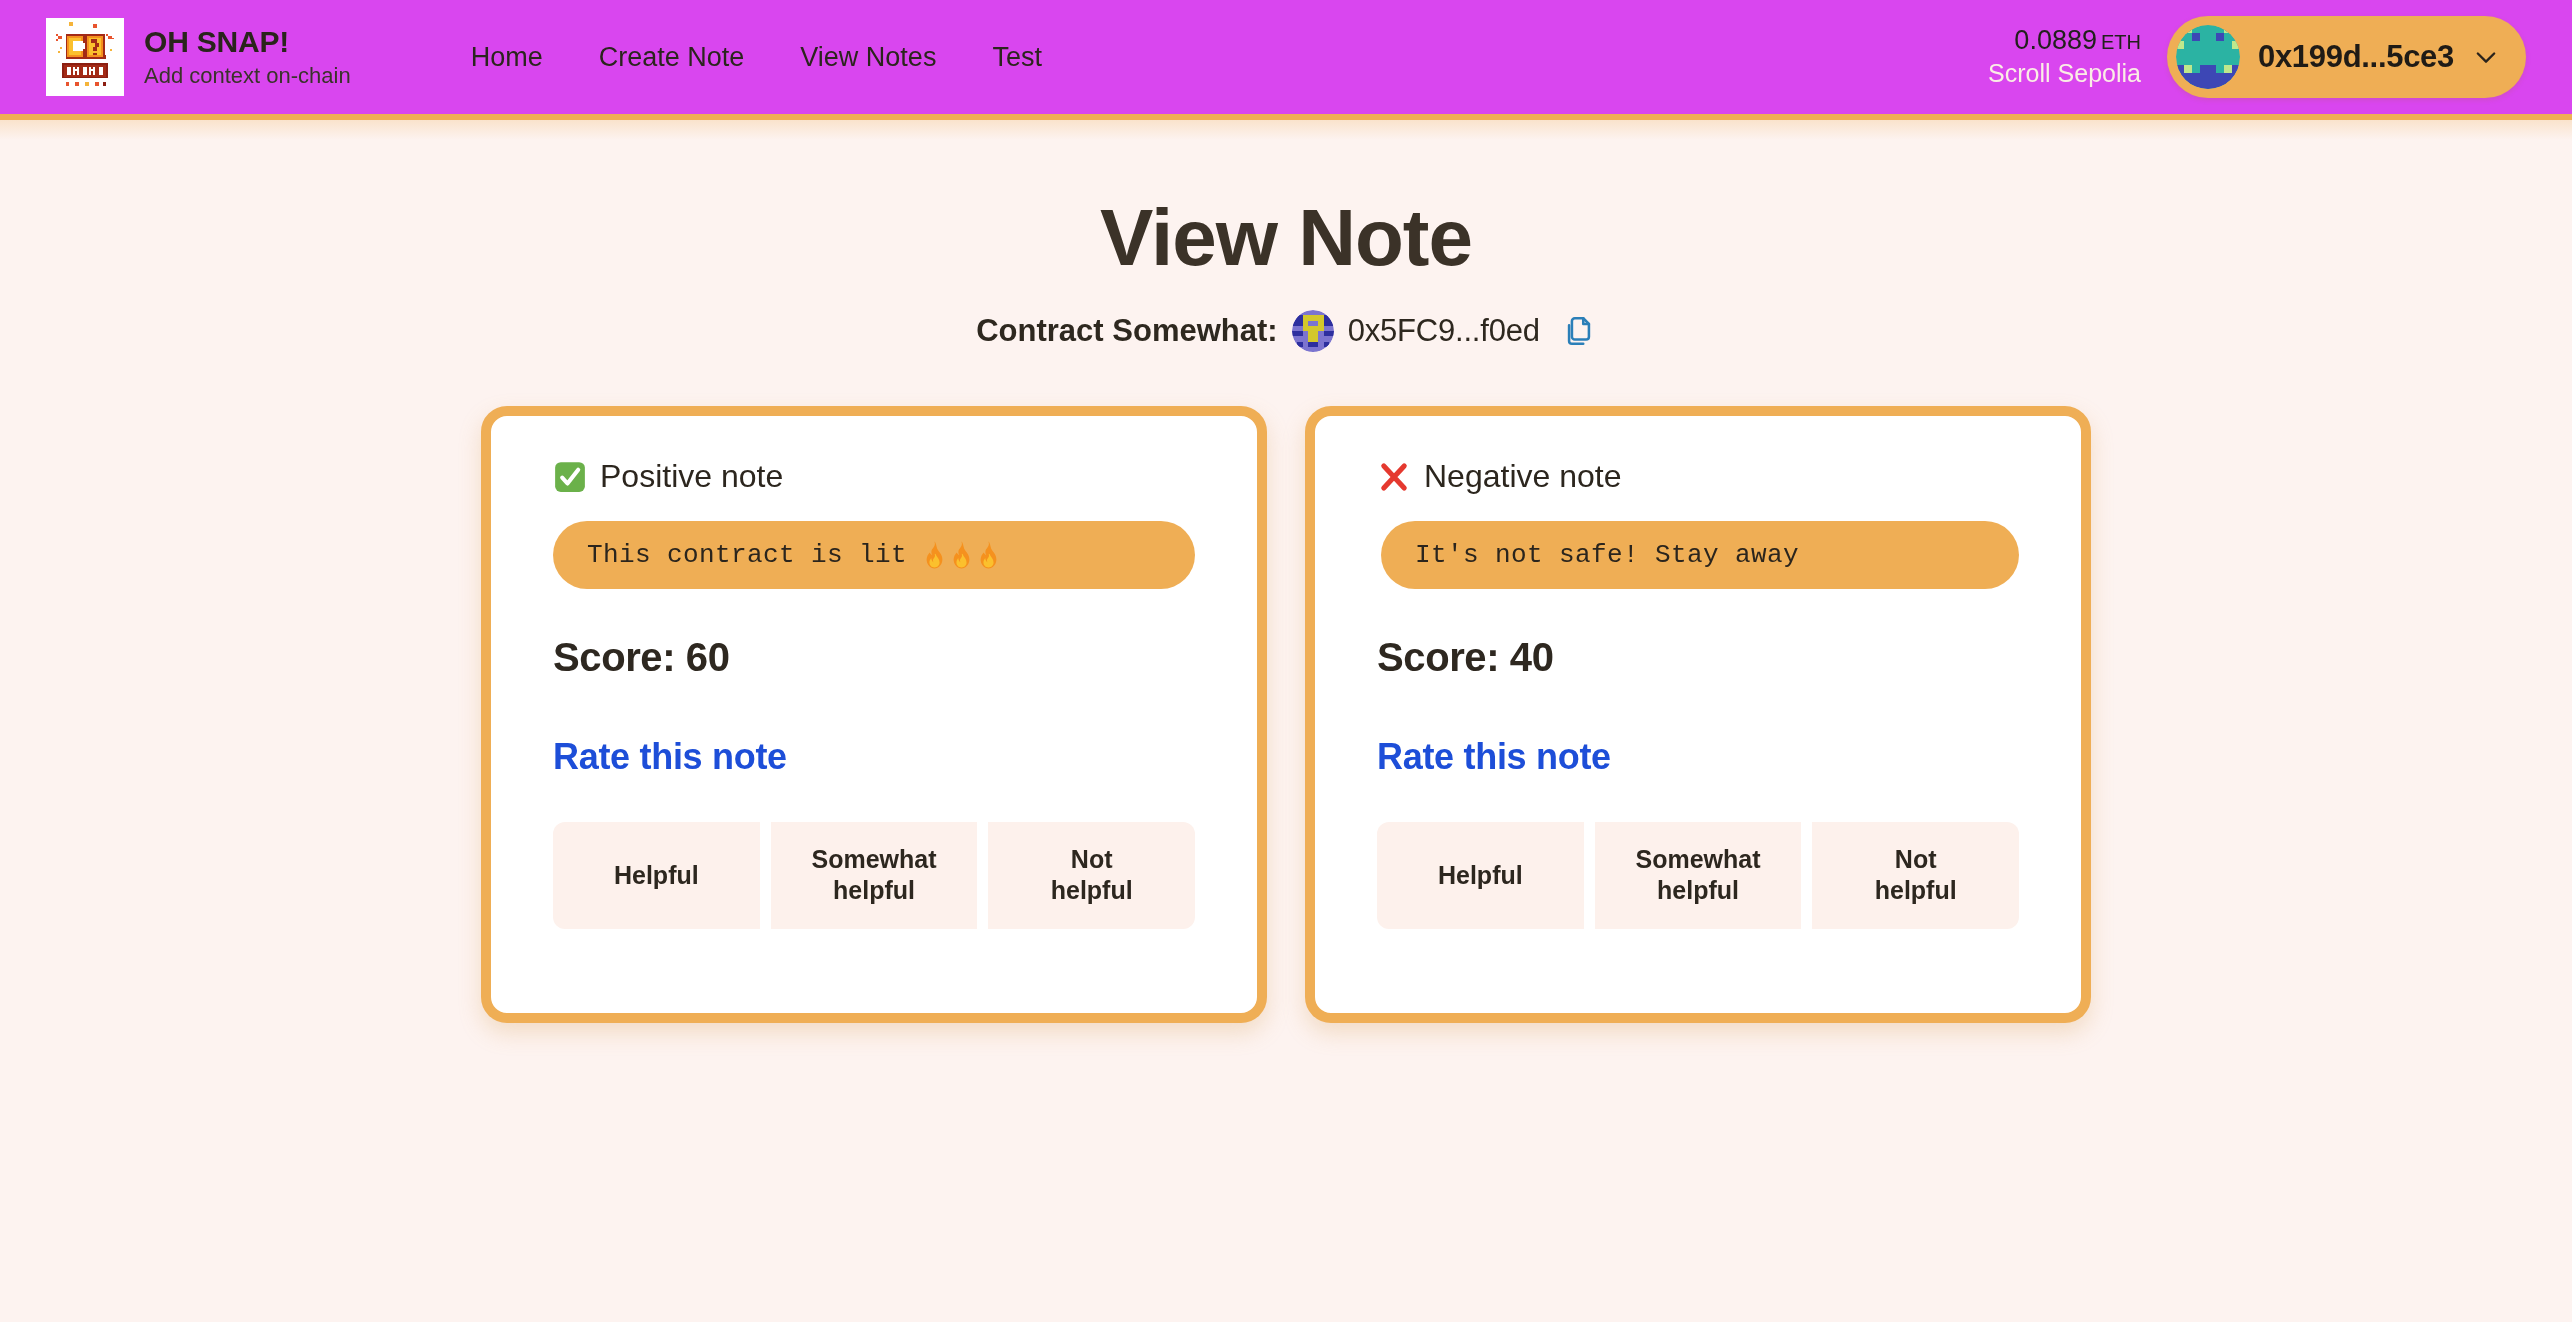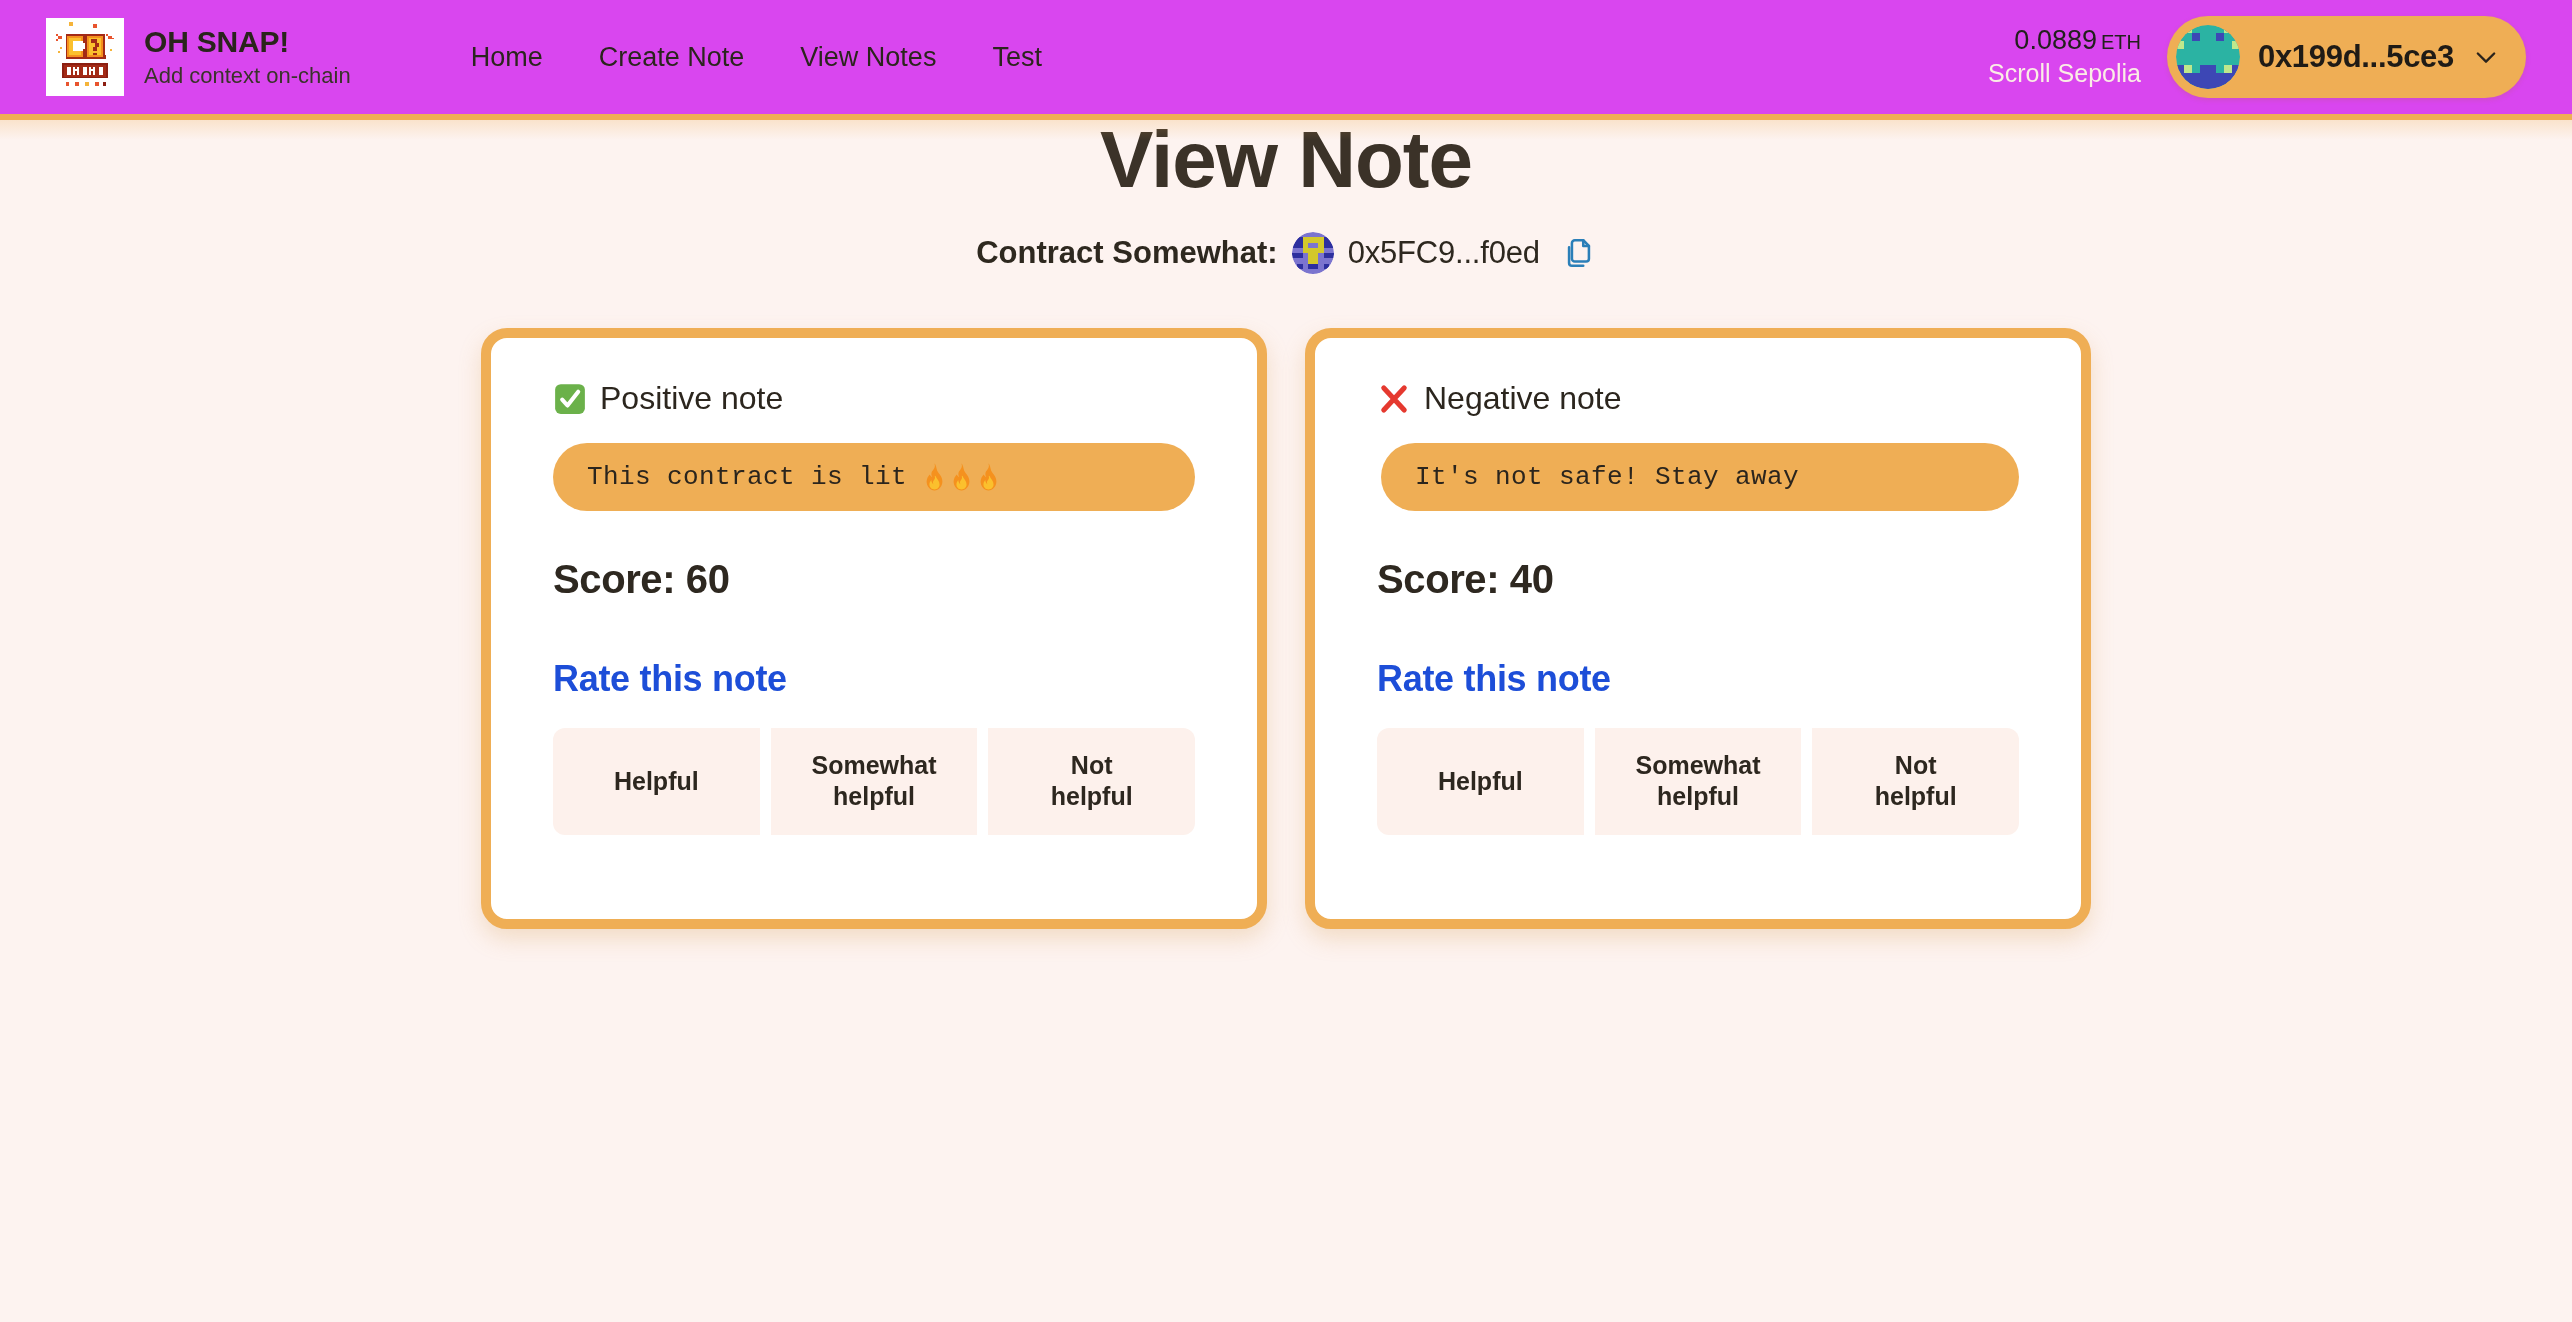--- a/index.html
+++ b/index.html
@@ -130,20 +130,21 @@
     white-space: nowrap;
   }
   .chev {
     width: 28px; height: 28px;
     flex: 0 0 auto;
     display: block;
   }
 
   
   .main {
+    padding-top: 78px;
   }
   .page-title {
     text-align: center;
     font-size: 80px;
     font-weight: 700;
     letter-spacing: -1px;
     color: #3B3228;
     margin: 0;
     line-height: 1;
   }
@@ -221,21 +222,21 @@
     letter-spacing: -0.4px;
   }
   .rate-title {
     margin-top: 56px;
     font-size: 36px;
     font-weight: 700;
     color: #1d4ed8;
     letter-spacing: -0.3px;
   }
   .rate-group {
-    margin-top: 28px;
+    margin-top: 44px;
     display: flex;
     border-radius: 12px;
     overflow: hidden;
     width: 100%;
     gap: 8px;
   }
   .rate-btn {
     flex: 1 1 0;
     background: #FDF1EC;
     border: none;

